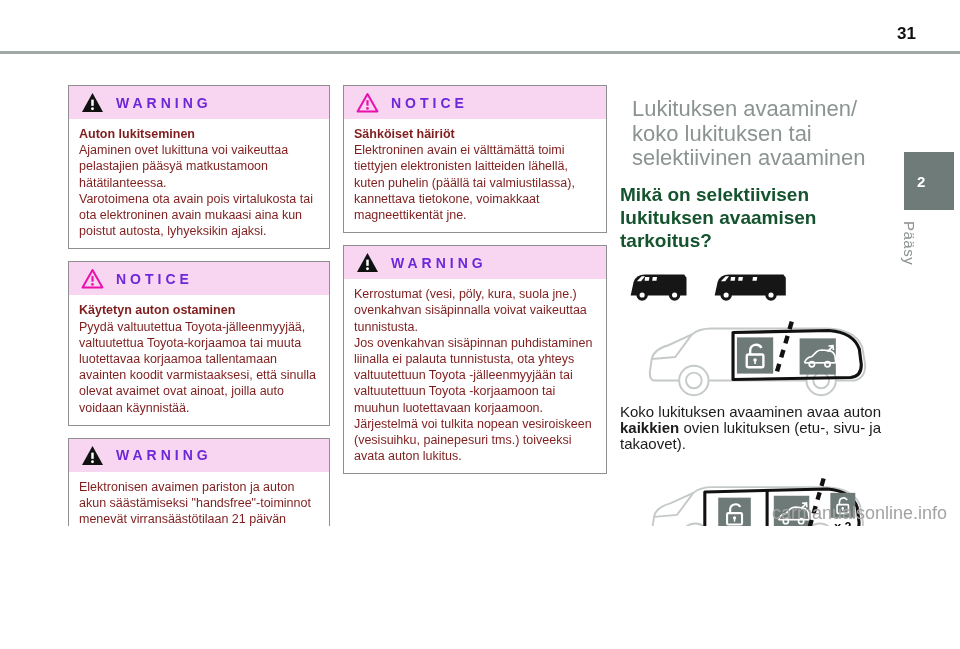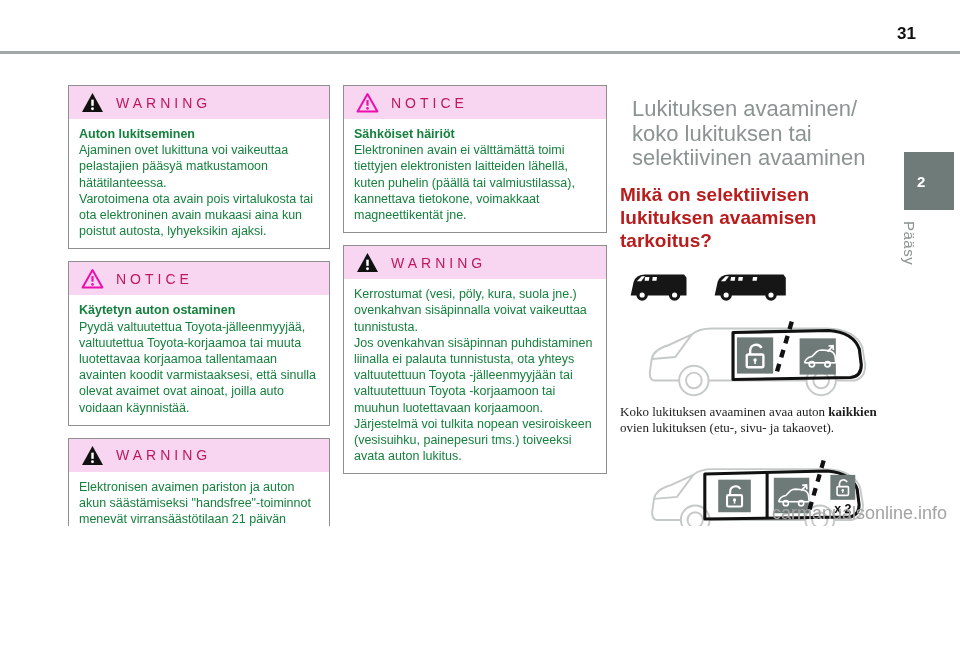--- a/index.html
+++ b/index.html
@@ -8,31 +8,31 @@
   .page-number{position:absolute;top:24px;right:44px;font-size:17px;font-weight:bold;color:#101010;}
   .top-rule{position:absolute;top:51px;left:0;width:960px;height:3px;background:#9fa8a6;}
 
   .col{position:absolute;top:85px;}
   .col-left{left:68px;width:262px;}
   .col-mid{left:343px;width:264px;}
   .col-right{left:620px;width:274px;}
 
   .box{border:1px solid #8f8f8f;background:#fff;margin-bottom:12px;}
   .box-header{display:flex;align-items:center;gap:12px;background:#f8d5f0;padding:6px 12px;}
-  .hdr-label{font-size:14px;font-weight:normal;letter-spacing:4px;color:#be185d;}
+  .hdr-label{font-size:14px;font-weight:bold;letter-spacing:4px;color:#6d28d9;}
   .tri{width:23px;height:21px;flex:0 0 auto;display:block;}
-  .box-body{padding:7px 10px 9px;font-size:12.5px;line-height:16.2px;color:#15803d;}
+  .box-body{padding:7px 10px 9px;font-size:12.5px;line-height:16.2px;color:#7f1d1d;}
   .box-body p{margin:0;}
   .b-title{font-weight:bold;}
 
   .section-title{font-size:22px;line-height:24.5px;color:#8b9492;white-space:pre-line;margin:12px;font-weight:normal;}
-  .section-subtitle{margin:12px 0 0 0;font-size:19px;line-height:23px;font-weight:bold;color:#b91c1c;}
+  .section-subtitle{margin:12px 0 0 0;font-size:19px;line-height:23px;font-weight:bold;color:#14532d;}
   .vans-row{display:block;margin:12px 0 0 2px;}
   .van-illustration{display:block;margin:2px 0 0 22px;}
-  .caption{font-size:13px;line-height:16.2px;margin-top:2px;font-family:Liberation Serif, serif;}
+  .caption{font-size:15px;line-height:16.2px;margin-top:2px;}
   .caption .bold{font-weight:bold;}
 
   .tab-number{position:absolute;left:904px;top:152px;width:50px;height:58px;background:#6e7b78;
               color:#fff;font-size:15px;font-weight:bold;display:flex;align-items:center;
               padding-left:13px;box-sizing:border-box;}
   .tab-label{position:absolute;left:901px;top:221px;writing-mode:vertical-rl;
              font-size:15px;color:#8b9290;letter-spacing:.5px;}
   .watermark{position:absolute;right:13px;bottom:2px;font-size:18px;color:#a3a3a3;}
 </style>
 </head>

